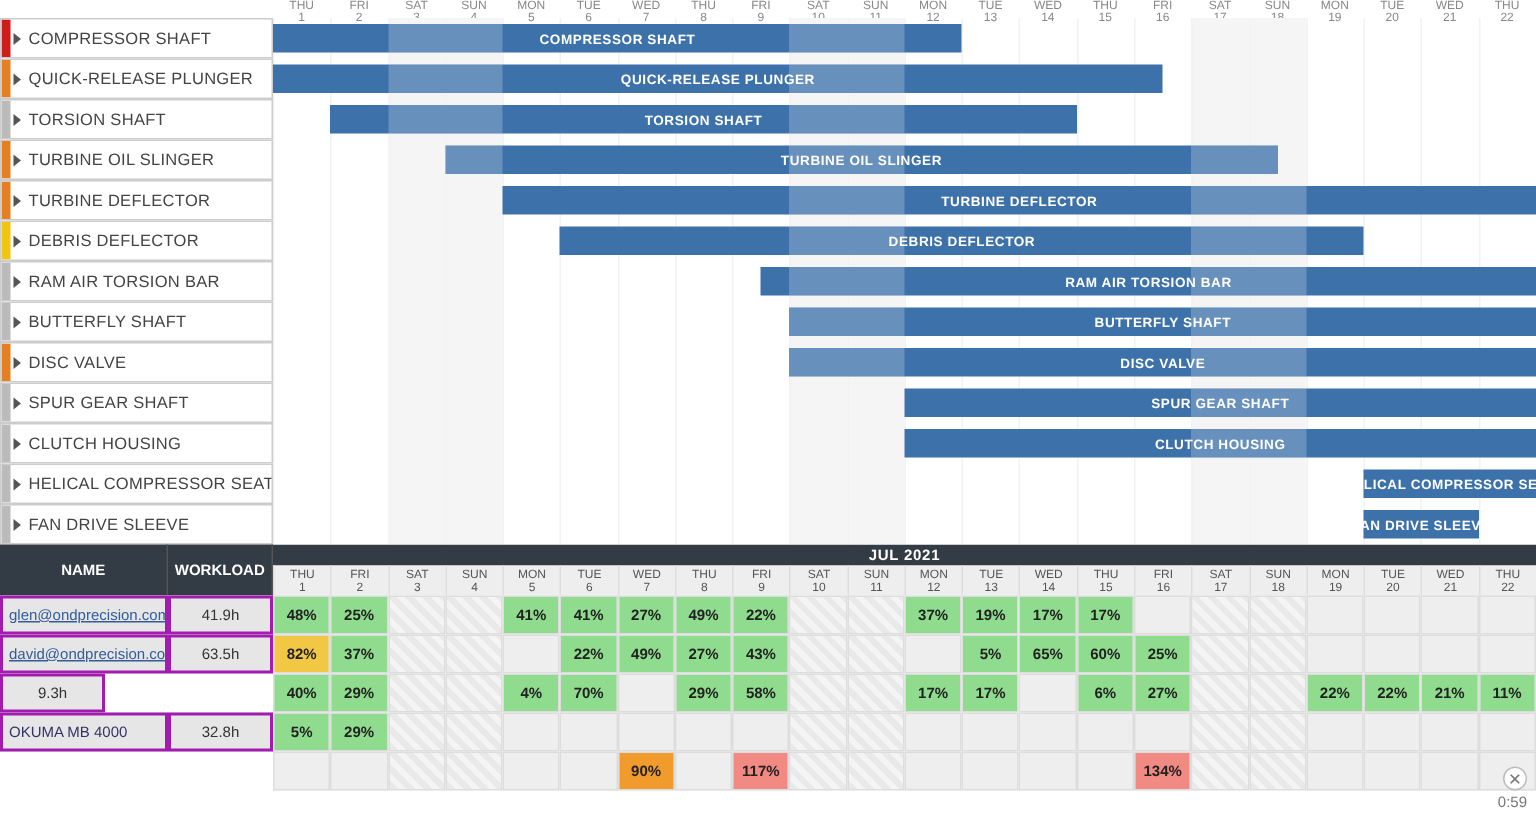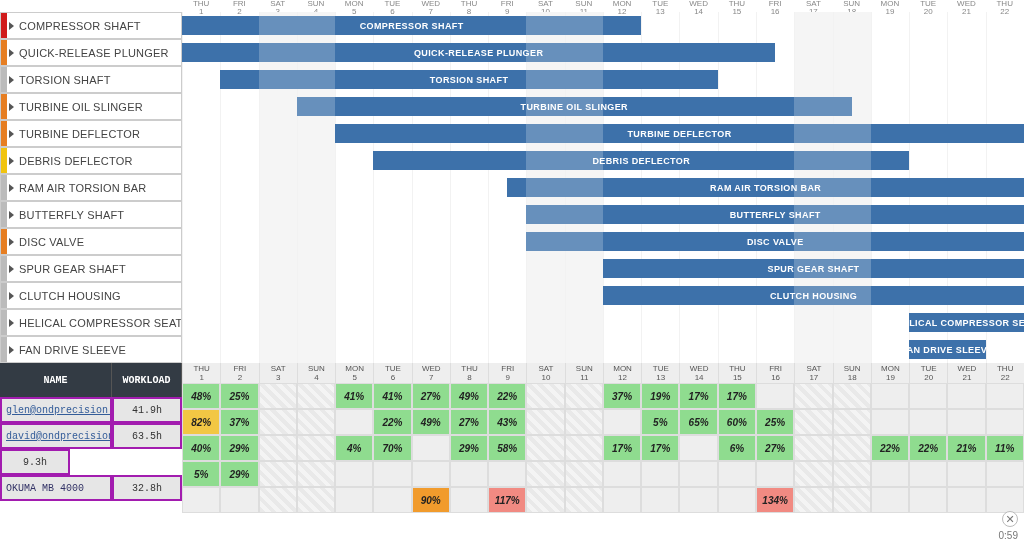--- a/index.html
+++ b/index.html
@@ -25,35 +25,35 @@
   .gantt-grid { position:absolute; inset:0; display:flex; }
   .gcol { flex:1; border-left:1px solid #f2f2f2; }
   .gcol.wend { background:#f5f5f5; }
   .gantt-rows { position:absolute; inset:0; }
   .grow { position:relative; height:27px; }
   .bar { position:absolute; top:4px; height:19px; background:#3d71aa; display:flex; align-items:center; justify-content:center; color:#fff; font-size:9px; font-weight:600; letter-spacing:0.4px; white-space:nowrap; }
   .bar .shade { position:absolute; top:0;bottom:0; background:rgba(255,255,255,0.22); }
 
   
   .bottom-area { position:absolute; left:0; right:0; top:363px; height:180px; display:flex; background:#fff;}
-  .bw-left { display:flex; flex-direction:column;font-family:Liberation Mono, monospace; }
+  .bw-left { display:flex; flex-direction:column; }
   .bw-left .hrow { display:flex; height:34px; }
   .hcell { background:#333b44; color:#fff; display:flex; align-items:center; justify-content:center; font-size:10px; font-weight:600; border-right:1px solid #555; }
   .namecol { width:112px; }
   .wlcol { width:70px; }
   .bw-left .drow { display:flex; height:26px; }
   .dcell { display:flex; align-items:center; justify-content:center; font-size:10px; background:#e6e6e6; border:2px solid #a21caf; }
   .dcell.namecol { color:#336; justify-content:flex-start; padding-left:4px; white-space:nowrap; overflow:hidden; text-overflow:ellipsis; }
   .dcell.namecol.link { color:#335c99; text-decoration:underline; }
 
   .bw-right { flex:1; position:relative; overflow:hidden; }
   .month-band { height:14px; background:#333b44; color:#fff; display:flex; align-items:center; justify-content:center; font-weight:700; font-size:10px; letter-spacing:0.5px; }
   .r-header { height:20px; display:flex; background:#eee; }
   .rhcell { flex:1; text-align:center; font-size:8px; color:#555; border-left:1px solid #ddd; display:flex; flex-direction:column; justify-content:center;}
-  .r-body { position:relative;font-style:italic; }
+  .r-body { position:relative; }
   .r-row { height:26px; display:flex; }
   .rcell { flex:1; border:1px solid #ddd; background:#eee; position:relative; display:flex; align-items:center; justify-content:center; font-size:10px; font-weight:600; }
   .rcell.wend { background: repeating-linear-gradient(45deg,#e9e9e9,#e9e9e9 4px,#f4f4f4 4px,#f4f4f4 8px); }
   .rcell .fill { position:absolute; inset:0; }
   .rcell span { position:relative; z-index:2; color:#222;}
   .f-green  .fill{background:#8fdc8f;}
   .f-yellow .fill{background:#f2c744;}
   .f-orange .fill{background:#f19b2c;}
   .f-red    .fill{background:#f18a82;}
 
@@ -357,20 +357,21 @@
         <div class="drow">
           <div class="dcell wlcol">9.3h</div>
         </div>
         <div class="drow">
           <div class="dcell namecol">OKUMA MB 4000</div>
           <div class="dcell wlcol">32.8h</div>
         </div>
       </div>
   </div>
   <div class="bw-right">
+    <div class="month-band">JUL 2021</div>
     <div class="r-header" id="r-header">
         <div class="rhcell">
           <span>THU</span>
           <span>1</span>
         </div>
         <div class="rhcell">
           <span>FRI</span>
           <span>2</span>
         </div>
         <div class="rhcell">

